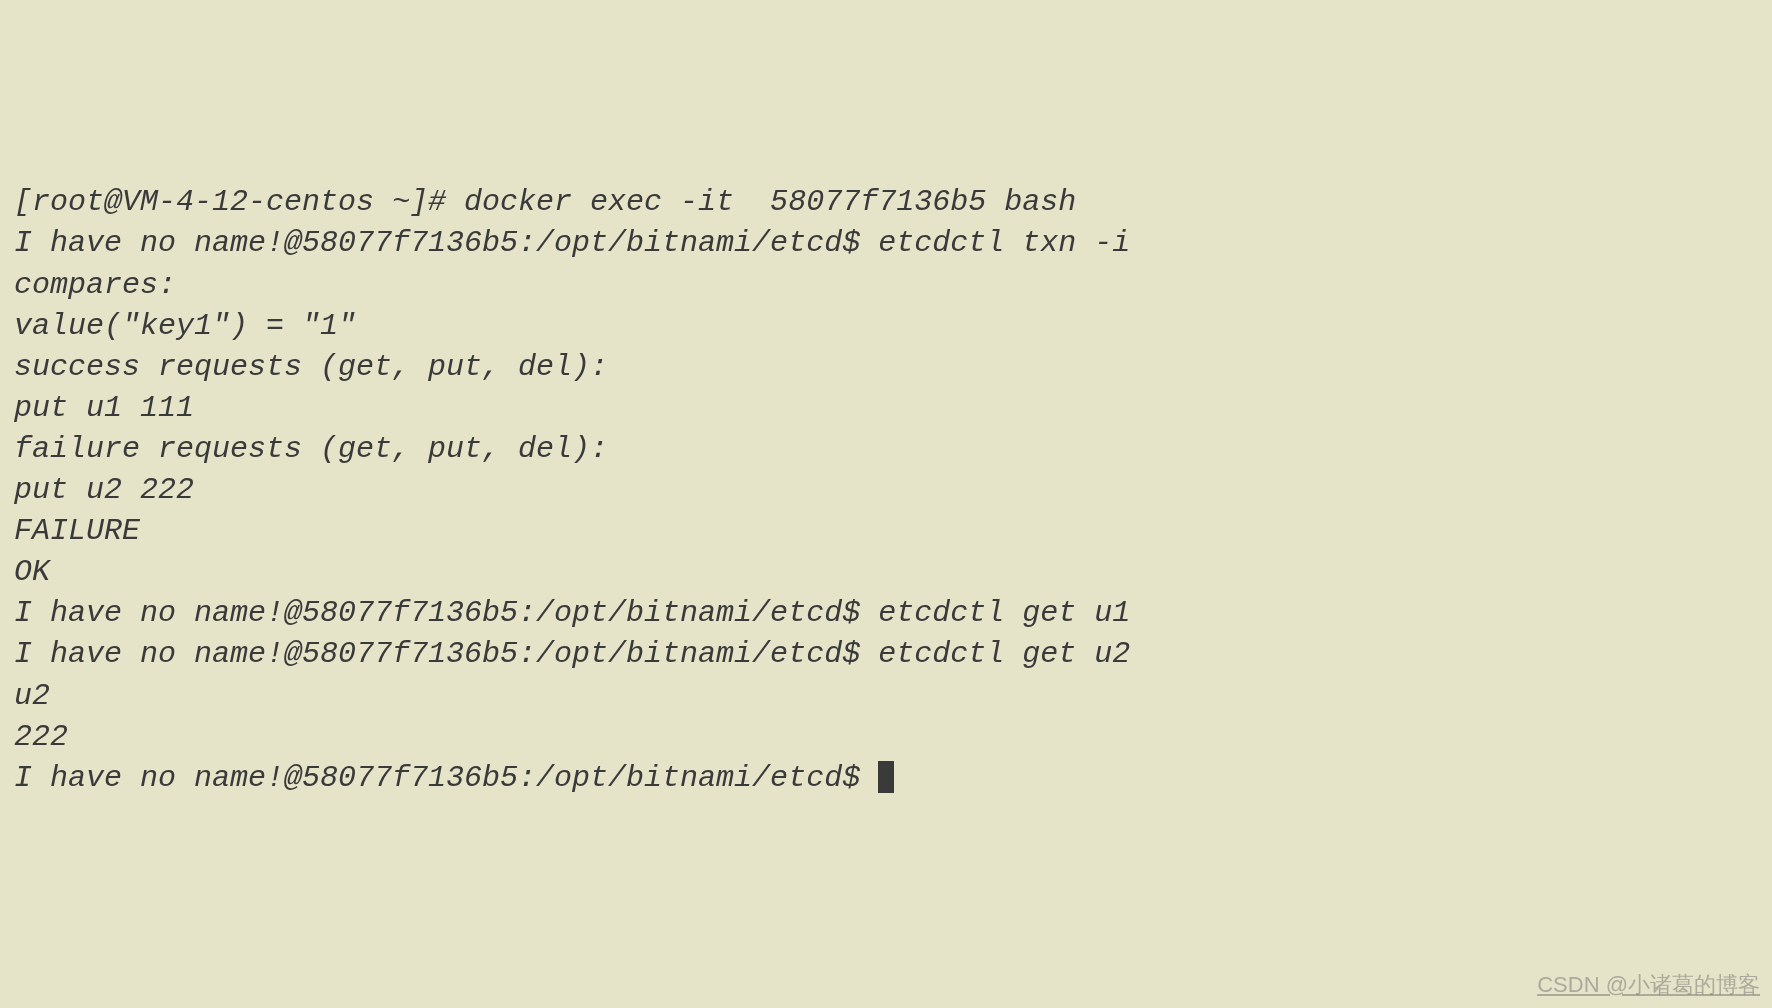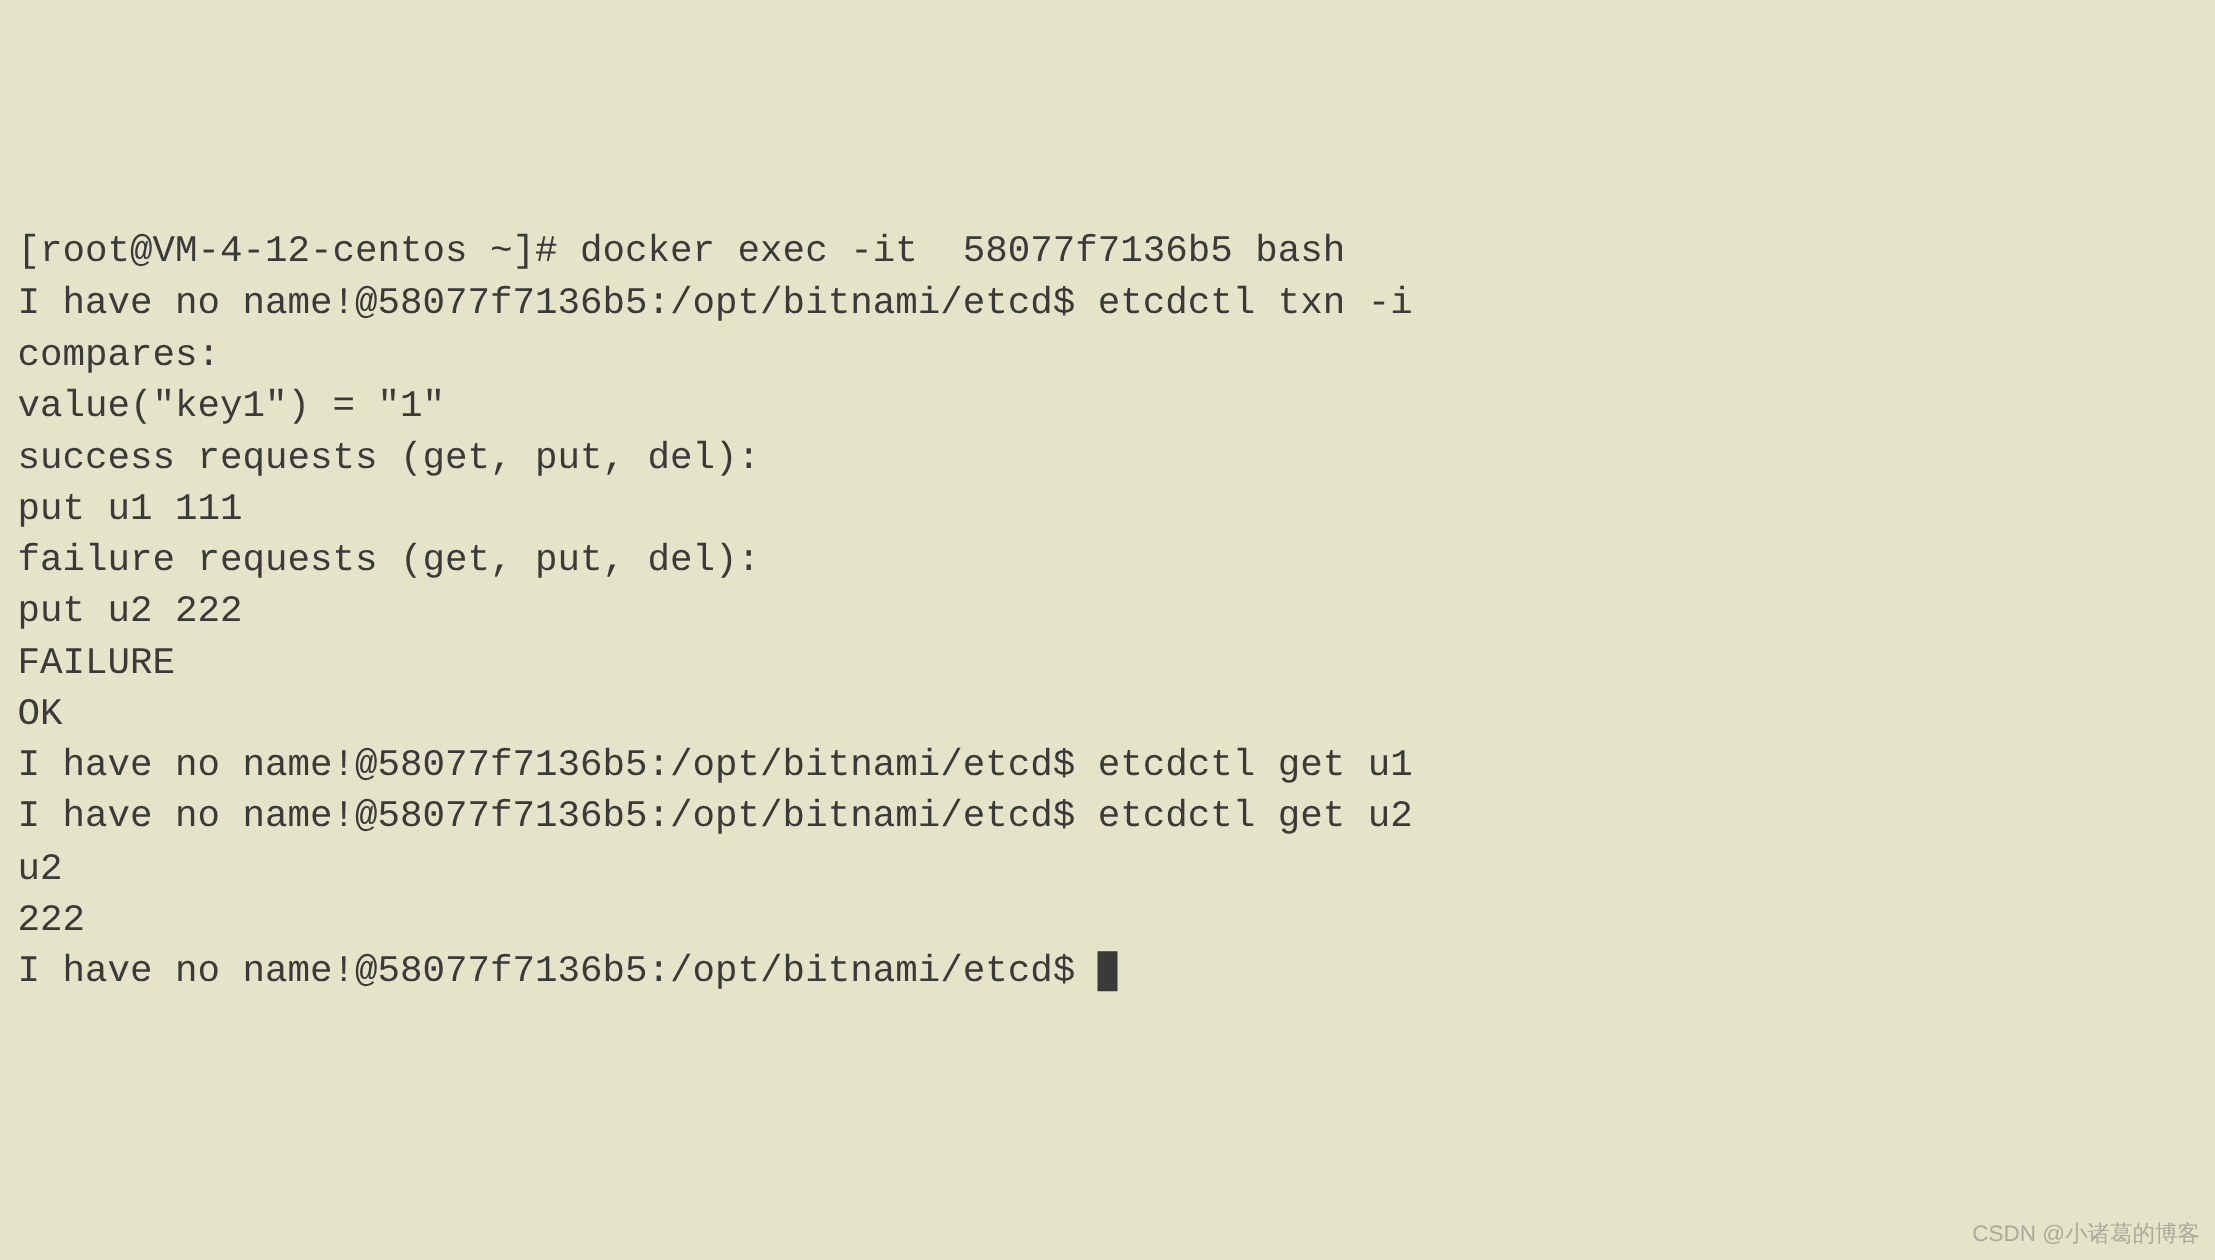--- a/index.html
+++ b/index.html
@@ -15,37 +15,39 @@
       padding: 18px 14px;
       white-space: pre;
       line-height: 1.37;
       width: 1772px;
       height: 1008px;
       position: relative;
       overflow: hidden;
     }
     .terminal-line {
       display: block;
+      font-style: italic;
     }
     .cursor {
       display: inline-block;
       width: 16px;
       height: 32px;
       background-color: #3a3a3a;
       vertical-align: text-bottom;
       margin-bottom: 2px;
     }
     .watermark {
       position: absolute;
       bottom: 8px;
       right: 12px;
       font-family: Arial, sans-serif;
-      font-size: 18px;
+      font-size: 22px;
       color: rgba(100, 100, 100, 0.45);
       white-space: nowrap;
+      text-decoration: underline;
     }
   </style>
 </head>
 <body>
 
 
 
 <div id="terminal-container"><span class="terminal-line">[root@VM-4-12-centos ~]# docker exec -it  58077f7136b5 bash</span><span class="terminal-line">I have no name!@58077f7136b5:/opt/bitnami/etcd$ etcdctl txn -i</span><span class="terminal-line">compares:</span><span class="terminal-line">value("key1") = "1"</span><span class="terminal-line"></span><span class="terminal-line">success requests (get, put, del):</span><span class="terminal-line">put u1 111</span><span class="terminal-line"></span><span class="terminal-line">failure requests (get, put, del):</span><span class="terminal-line">put u2 222</span><span class="terminal-line"></span><span class="terminal-line">FAILURE</span><span class="terminal-line"></span><span class="terminal-line">OK</span><span class="terminal-line">I have no name!@58077f7136b5:/opt/bitnami/etcd$ etcdctl get u1</span><span class="terminal-line">I have no name!@58077f7136b5:/opt/bitnami/etcd$ etcdctl get u2</span><span class="terminal-line">u2</span><span class="terminal-line">222</span><span class="terminal-line">I have no name!@58077f7136b5:/opt/bitnami/etcd$ <span class="cursor"></span></span></div>
 <div class="watermark">CSDN @小诸葛的博客</div>
 

